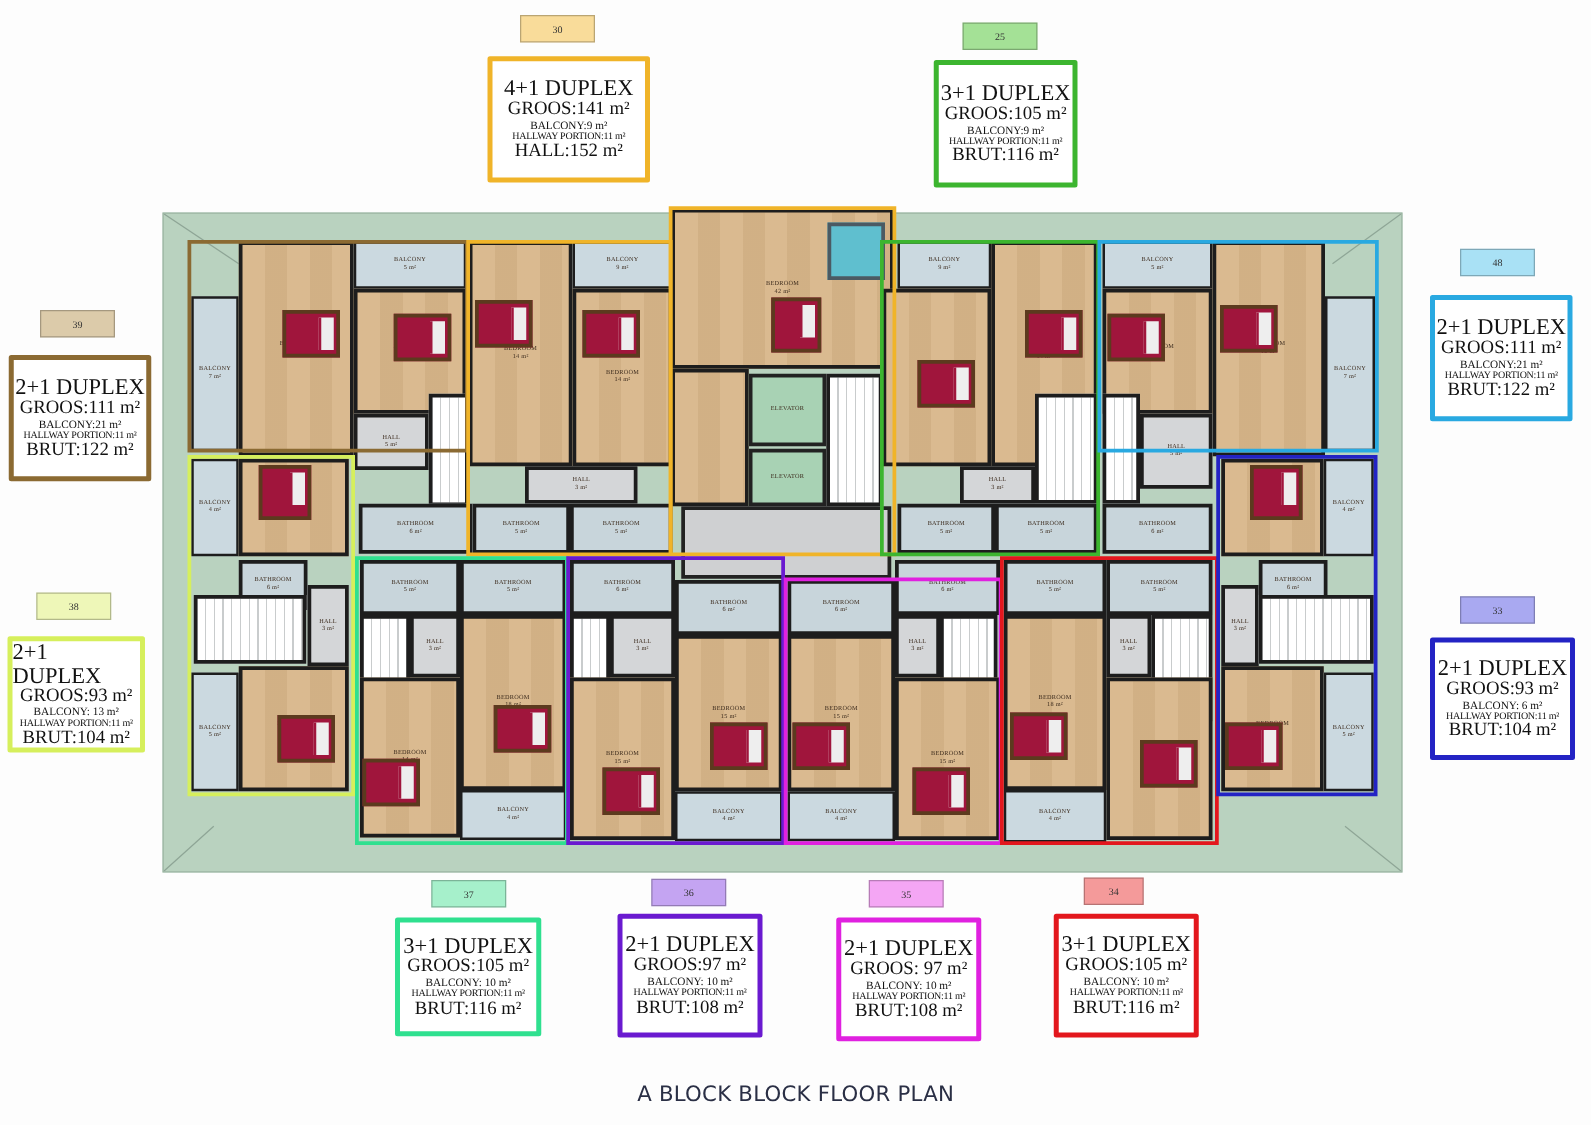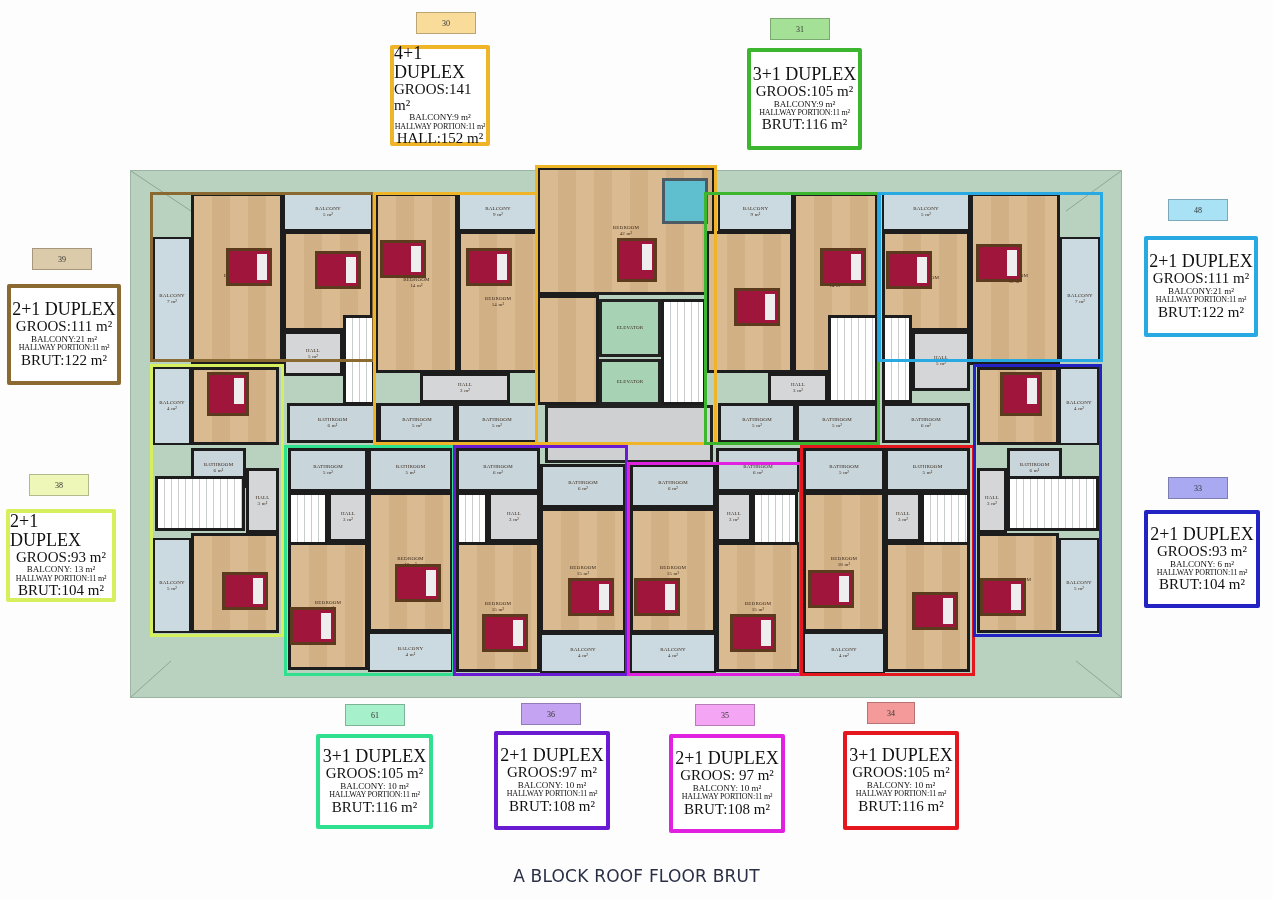--- a/index.html
+++ b/index.html
@@ -346,30 +346,30 @@
 <div class="unit" style="left:150px;top:364px;width:134px;height:273px;border-color:#d6ef5c;"></div>
 <div class="unit" style="left:284px;top:445px;width:171px;height:231px;border-color:#2fe08f;"></div>
 <div class="unit" style="left:453px;top:445px;width:175px;height:231px;border-color:#6a1ad0;"></div>
 <div class="unit" style="left:627px;top:462px;width:175px;height:214px;border-color:#e021e0;"></div>
 <div class="unit" style="left:800px;top:445px;width:175px;height:231px;border-color:#e3171d;"></div>
 <div class="unit" style="left:973px;top:364px;width:129px;height:273px;border-color:#2323c4;"></div>
 
 <div class="tag" style="left:416px;top:12px;width:60px;background:#f9dc9a;">
     <span>30</span>
   </div>
-<div class="info" style="left:390px;top:45px;width:100px;height:101px;border-color:#f0b429;">
+<div class="info" style="left:390px;top:45px;width:130px;height:101px;border-color:#f0b429;">
   <span class="t">4+1 DUPLEX</span>
   <span class="g">GROOS:141 m²</span>
   <span class="b">BALCONY:9 m²</span>
   <span class="h">HALLWAY PORTION:11 m²</span>
   <span class="r">HALL:152 m²</span>
 </div>
 
 <div class="tag" style="left:770px;top:18px;width:60px;background:#a4e196;">
-    <span>31</span>
+    <span>25</span>
   </div>
 <div class="info" style="left:747px;top:48px;width:115px;height:102px;border-color:#3cb52f;">
   <span class="t">3+1 DUPLEX</span>
   <span class="g">GROOS:105 m²</span>
   <span class="b">BALCONY:9 m²</span>
   <span class="h">HALLWAY PORTION:11 m²</span>
   <span class="r">BRUT:116 m²</span>
 </div>
 
 <div class="tag" style="left:32px;top:248px;width:60px;background:#dccbaa;">
@@ -410,21 +410,21 @@
   </div>
 <div class="info" style="left:1144px;top:510px;width:116px;height:98px;border-color:#2323c4;">
   <span class="t">2+1 DUPLEX</span>
   <span class="g">GROOS:93 m²</span>
   <span class="b">BALCONY: 6 m²</span>
   <span class="h">HALLWAY PORTION:11 m²</span>
   <span class="r">BRUT:104 m²</span>
 </div>
 
 <div class="tag" style="left:345px;top:704px;width:60px;background:#a6f0cb;">
-    <span>61</span>
+    <span>37</span>
   </div>
 <div class="info" style="left:316px;top:734px;width:117px;height:95px;border-color:#2fe08f;">
   <span class="t">3+1 DUPLEX</span>
   <span class="g">GROOS:105 m²</span>
   <span class="b">BALCONY: 10 m²</span>
   <span class="h">HALLWAY PORTION:11 m²</span>
   <span class="r">BRUT:116 m²</span>
 </div>
 
 <div class="tag" style="left:521px;top:703px;width:60px;background:#c4a4f2;">
@@ -453,13 +453,13 @@
     <span>34</span>
   </div>
 <div class="info" style="left:843px;top:731px;width:116px;height:99px;border-color:#e3171d;">
   <span class="t">3+1 DUPLEX</span>
   <span class="g">GROOS:105 m²</span>
   <span class="b">BALCONY: 10 m²</span>
   <span class="h">HALLWAY PORTION:11 m²</span>
   <span class="r">BRUT:116 m²</span>
 </div>
 
-<div class="title">A BLOCK ROOF FLOOR BRUT</div>
+<div class="title">A BLOCK BLOCK FLOOR PLAN</div>
 
 </body></html>

